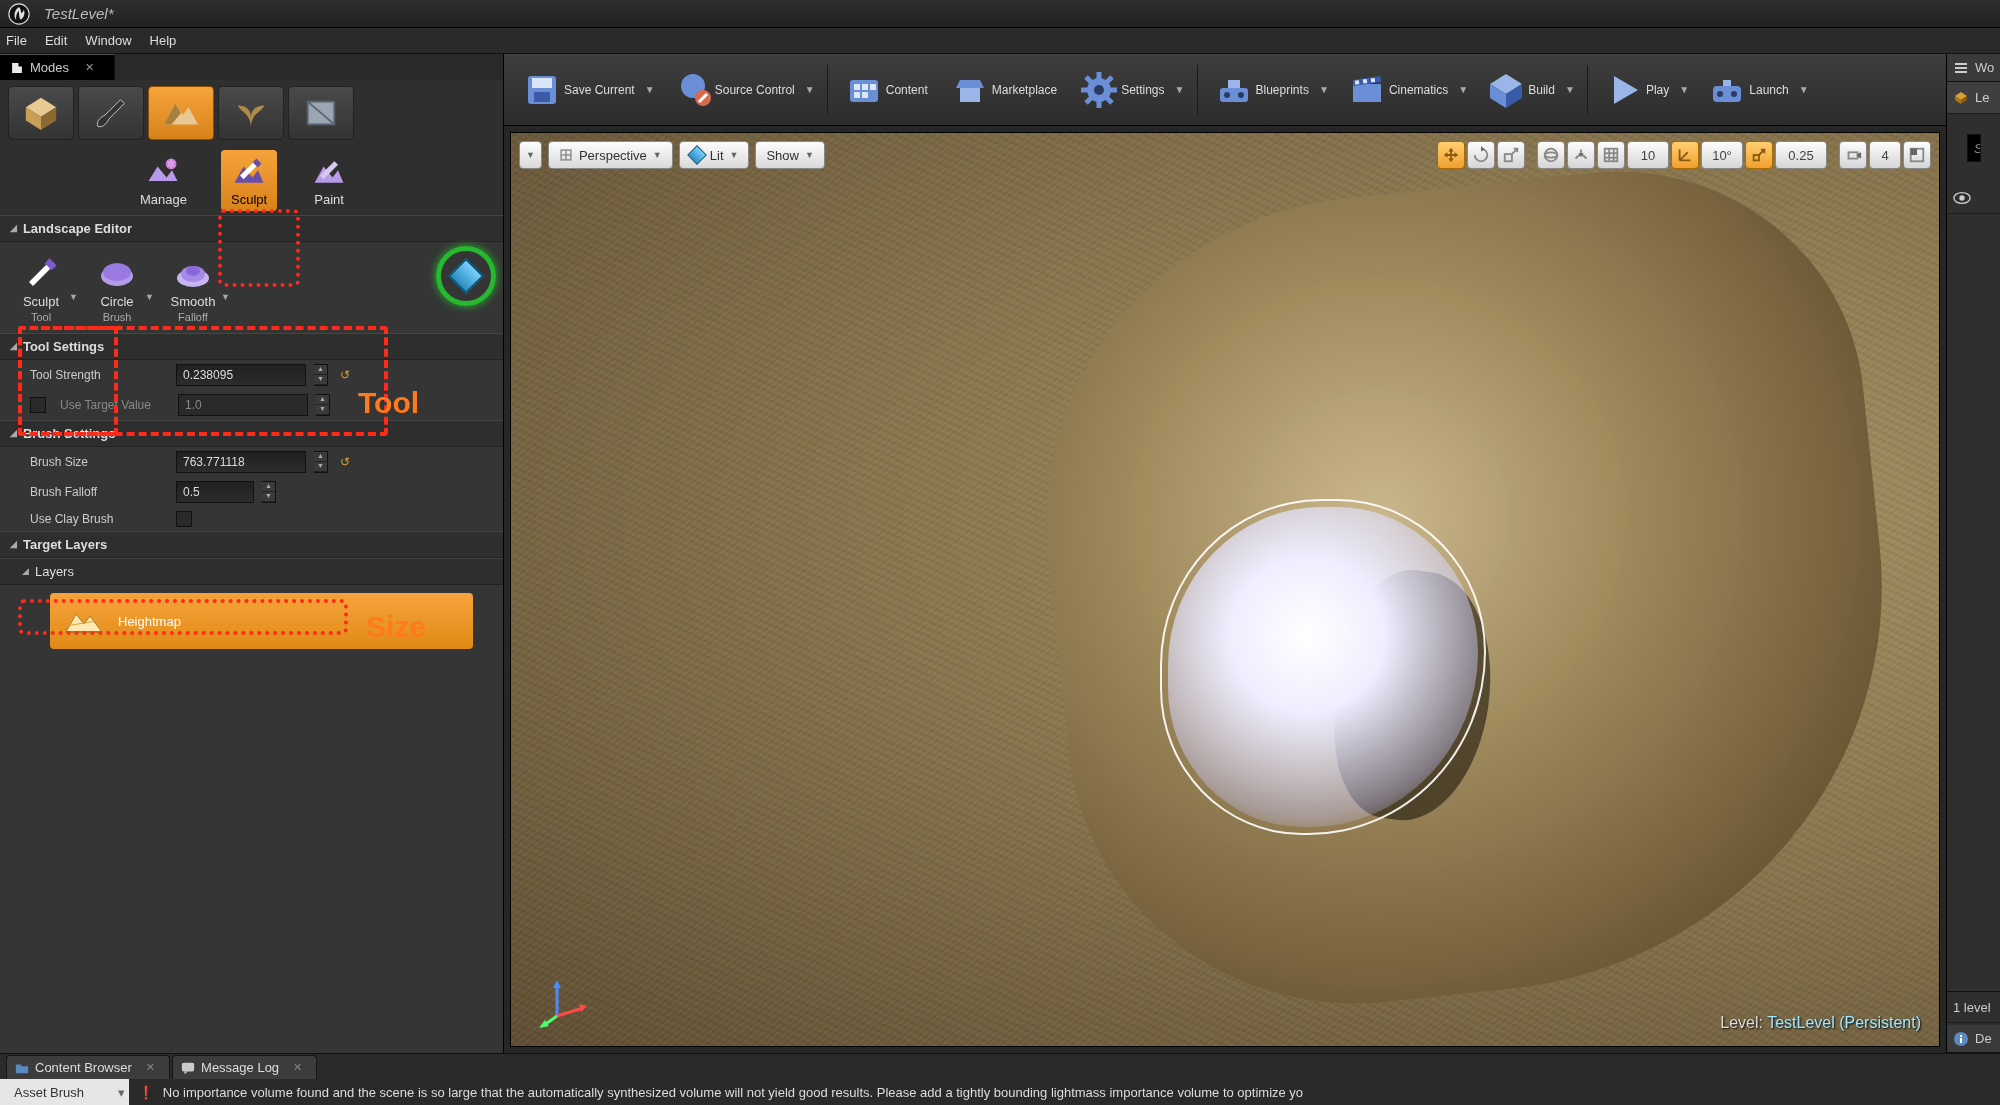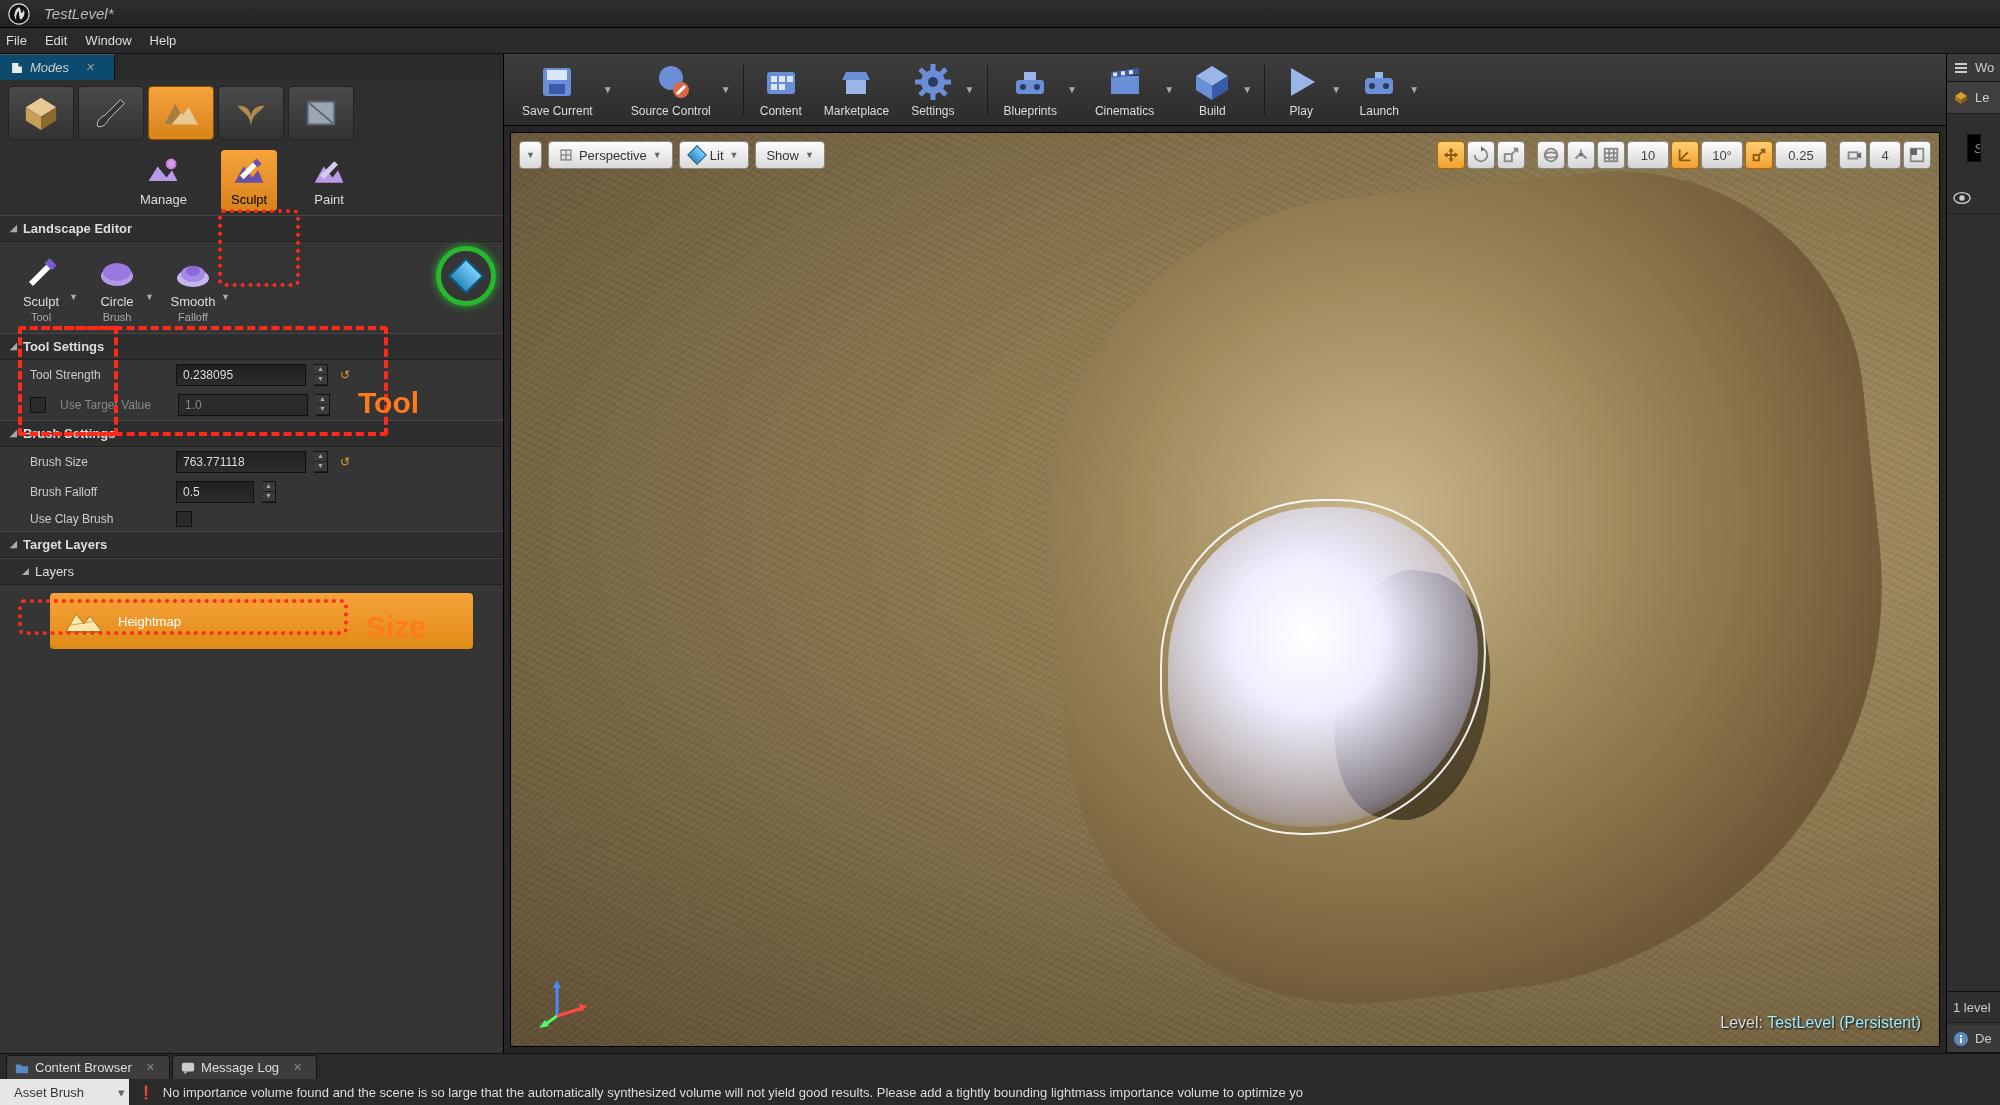--- a/index.html
+++ b/index.html
@@ -14,21 +14,21 @@
   
   .menubar { height:26px; background:#2a2a2a; display:flex; align-items:center; padding:0 6px; gap:18px; border-bottom:1px solid #111;}
   .menubar span { color:#ddd; cursor:default; }
 
   
   .main-row { display:flex; height: calc(100% - 28px - 26px - 26px - 26px); }
 
   
   .modes-panel { width:504px; background:#353535; display:flex; flex-direction:column; border-right:1px solid #000; position:relative;}
   .modes-tab { height:26px; display:flex; align-items:center; background:#2a2a2a; }
-  .modes-tab .tab { background:#0c4a6e; height:26px; display:flex; align-items:center; padding:0 20px 0 10px; gap:6px; border-top:1px solid #555; border-right:1px solid #111;font-style:italic; }
+  .modes-tab .tab { background:#000000; height:26px; display:flex; align-items:center; padding:0 20px 0 10px; gap:6px; border-top:1px solid #555; border-right:1px solid #111; }
   .modes-tab .tab .x { color:#999; margin-left:10px; font-size:11px;}
   .mode-icons-row { display:flex; gap:4px; padding:6px 8px; background:#2f2f2f; }
   .mode-icon-btn { width:66px; height:54px; background:linear-gradient(#4a4a4a,#333); border:1px solid #222; border-radius:4px; display:flex; align-items:center; justify-content:center; color:#ddd;}
   .mode-icon-btn svg{width:38px;height:38px;}
   .mode-icon-btn.sel{background:linear-gradient(#f7a33c,#d8821a);border-color:#8a4f00;}
 
   .landscape-tabs { display:flex; gap:24px; padding:4px 0 4px 130px; background:#2f2f2f;align-items:center;}
   .land-tab { display:flex; flex-direction:column; align-items:center; gap:2px; position:relative; padding:4px 10px;}
   .land-tab .ic{width:36px;height:36px;display:flex;align-items:center;justify-content:center;}
   .land-tab.sel{background:linear-gradient(#f7a33c,#d8821a);border-radius:4px;color:#000;font-weight:500;}
@@ -58,21 +58,21 @@
   
   .red-dash{position:absolute;border:4px dashed #ff2a1a;border-radius:4px;pointer-events:none;}
   .red-dot {position:absolute;border:4px dotted #ff2a1a;border-radius:6px;pointer-events:none;}
   .anno-text{position:absolute;color:#ff7a1a;font-weight:bold;font-size:30px;font-family:Arial;pointer-events:none;}
   .green-circle{position:absolute;width:60px;height:60px;border:5px solid #26b82e;border-radius:50%;box-shadow:0 0 8px #26b82e;display:flex;align-items:center;justify-content:center;}
   .green-circle .cube{width:26px;height:26px;background:linear-gradient(#7ad0ff,#2a8abf);border:2px solid #0d5a7f;transform:rotate(45deg);}
   
   
   .center-col{flex:1;display:flex;flex-direction:column;background:#262626;}
   .main-toolbar{height:72px;background:linear-gradient(#3e3e3e,#2c2c2c);display:flex;align-items:center;padding:0 10px;gap:6px;border-bottom:1px solid #000;}
-  .tb-btn{display:flex;flex-direction:column;align-items:center;gap:2px;padding:2px 8px;color:#ddd;position:relative;}
+  .tb-btn{display:flex;flex-direction:row;align-items:center;gap:2px;padding:2px 8px;color:#ddd;position:relative;}
   .tb-btn .ic{width:40px;height:40px;display:flex;align-items:center;justify-content:center;}
   .tb-btn .ic svg{width:40px;height:40px;}
   .tb-btn .lab{font-size:12px;}
   .tb-drop{width:14px;color:#aaa;font-size:10px;align-self:center;margin-left:-4px;}
   .tb-sep{width:1px;height:50px;background:#1a1a1a;margin:0 2px;}
 
   .viewport-wrap{flex:1;position:relative;margin:6px;border:1px solid #000;background: radial-gradient(ellipse at 70% 40%, #b0a07a 0%, #8f7d55 60%, #6e5d3e 100%); overflow:hidden;}
   
   .terrain-texture{position:absolute;inset:0;
      background:

